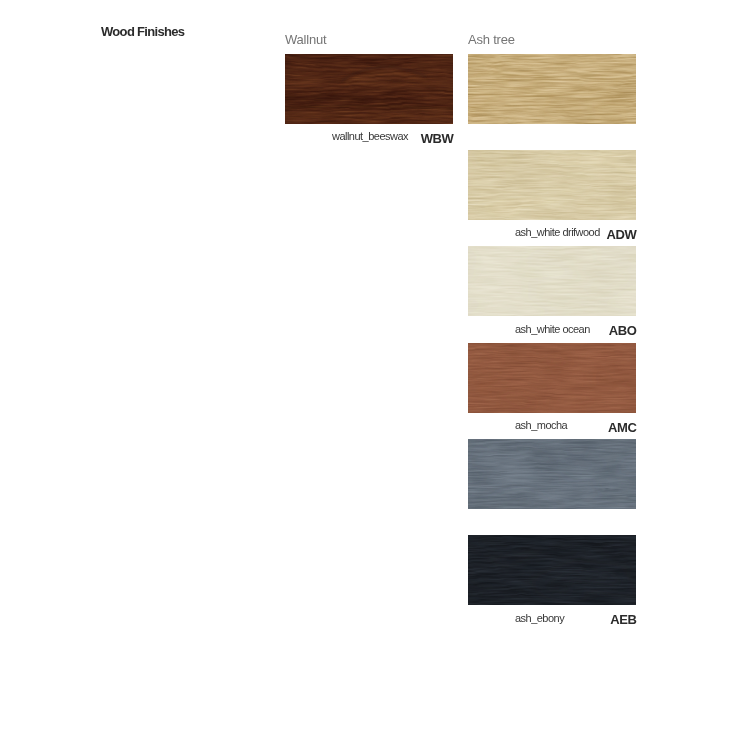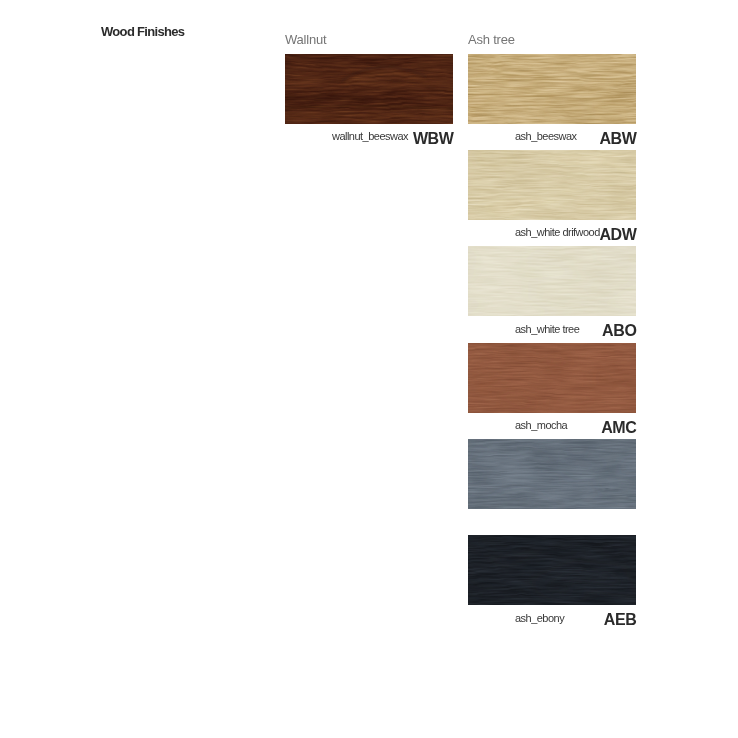--- a/index.html
+++ b/index.html
@@ -77,21 +77,21 @@
     color: #383838;
     white-space: nowrap;
     line-height: 11px;
     letter-spacing: -0.52px;
     margin-left: 47px;
   }
   .caption .code {
     position: absolute;
     right: -0.5px;
     top: 10px;
-    font-size: 16px;
+    font-size: 13px;
     font-weight: bold;
     color: #2b2b2b;
     white-space: nowrap;
     line-height: 10px;
     letter-spacing: -0.38px;
   }
 
   svg.texdefs { position: absolute; width: 0; height: 0; overflow: hidden; }
 </style>
 </head>
@@ -438,44 +438,40 @@
 
   <div class="column col-1">
     <div class="col-title">Ash tree</div>
     <div class="items">
       <div class="swatch-item">
         <div class="swatch">
             <svg viewBox="0 0 168 70" preserveAspectRatio="none">
               <rect width="168" height="70" fill="#cbaf77" filter="url(#wabw)"></rect>
             </svg>
           </div>
-        <div class="caption">
-          <div class="name">ash_beeswax</div>
-          <div class="code">ABW</div>
-        </div>
       </div>
       <div class="swatch-item">
         <div class="swatch">
             <svg viewBox="0 0 168 70" preserveAspectRatio="none">
               <rect width="168" height="70" fill="#dbcda5" filter="url(#wadw)"></rect>
             </svg>
           </div>
         <div class="caption">
           <div class="name">ash_white drifwood</div>
           <div class="code">ADW</div>
         </div>
       </div>
       <div class="swatch-item">
         <div class="swatch">
             <svg viewBox="0 0 168 70" preserveAspectRatio="none">
               <rect width="168" height="70" fill="#e5e0ca" filter="url(#wabo)"></rect>
             </svg>
           </div>
         <div class="caption">
-          <div class="name">ash_white tree</div>
+          <div class="name">ash_white ocean</div>
           <div class="code">ABO</div>
         </div>
       </div>
       <div class="swatch-item">
         <div class="swatch">
             <svg viewBox="0 0 168 70" preserveAspectRatio="none">
               <rect width="168" height="70" fill="#955a40" filter="url(#wamc)"></rect>
             </svg>
           </div>
         <div class="caption">

